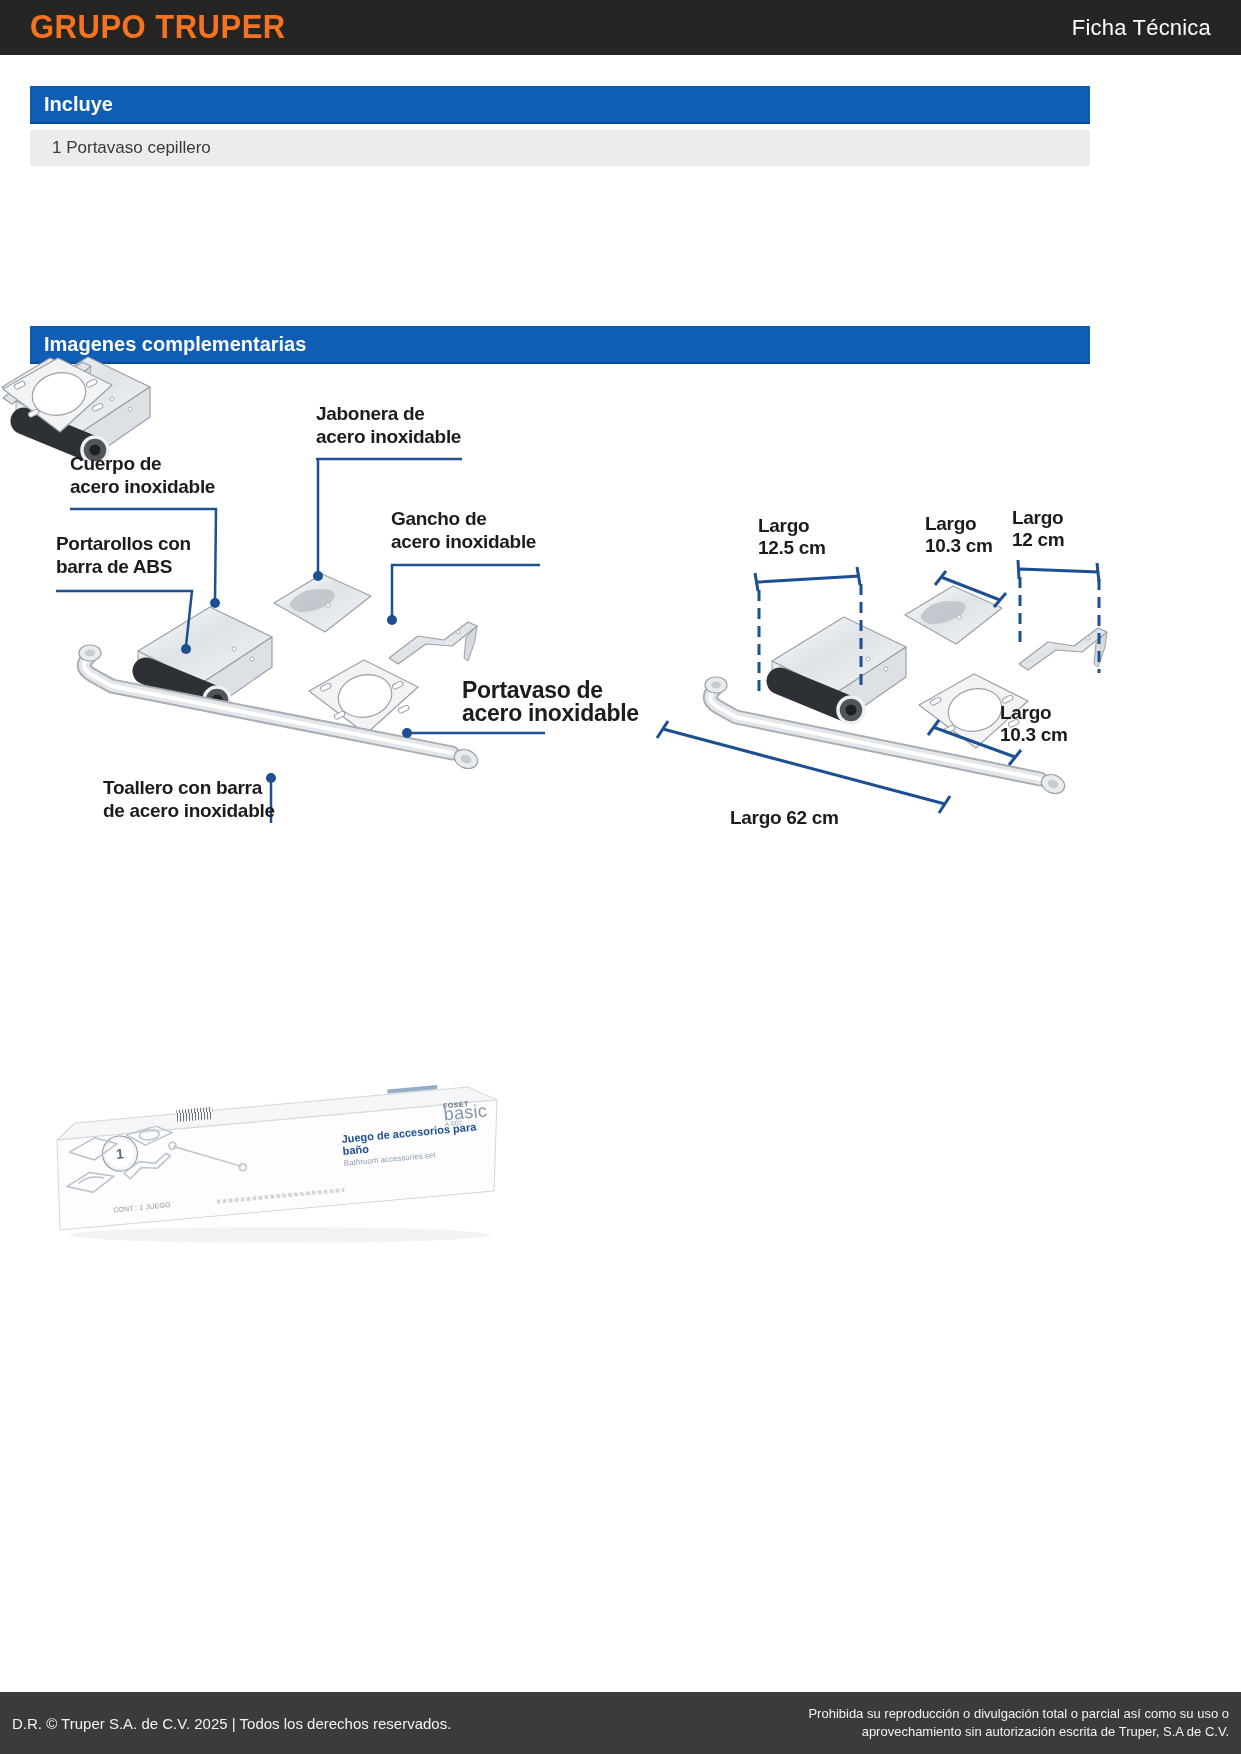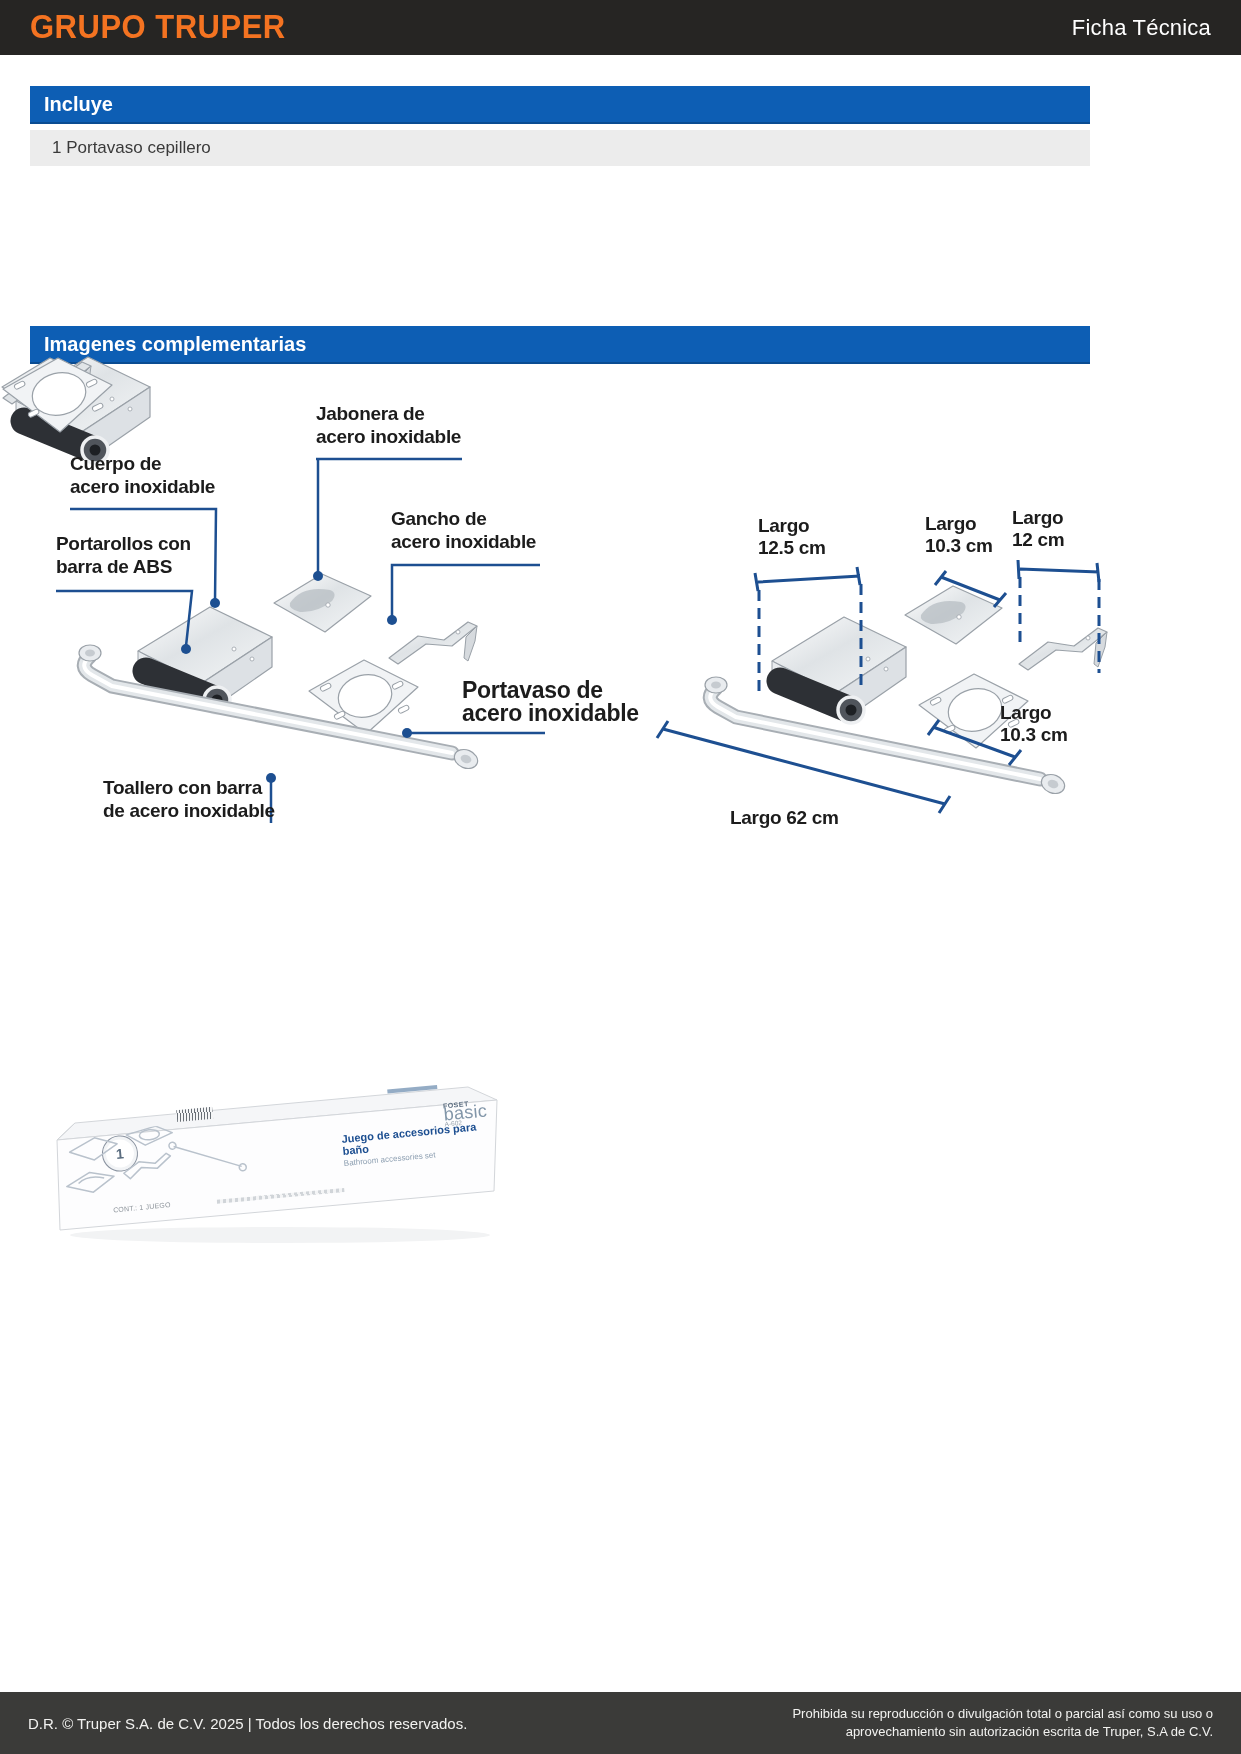--- a/index.html
+++ b/index.html
@@ -50,21 +50,21 @@
   .pkg-brand .model{font-size:6.5px;color:#9aa5af;}
   .fineprint{position:absolute;left:46px;top:76px;font-size:7px;color:#8d949b;letter-spacing:.2px;}
   .blurbar{position:absolute;left:150px;top:79px;width:128px;height:4px;opacity:.45;
            background:repeating-linear-gradient(90deg,#9aa3ab 0 3px,#e8eaec 3px 6px);}
   .barcode{position:absolute;left:118px;top:-14px;width:36px;height:12px;
            background:repeating-linear-gradient(90deg,#6a7077 0 1px,#f5f6f7 1px 3px);}
   .bluetag{position:absolute;left:330px;top:-15px;width:50px;height:4px;background:#5b7fa6;opacity:.65;}
 
   
   .ftr{position:absolute;left:0;top:1692px;width:1241px;height:62px;background:#3b3b39;
-       display:flex;align-items:center;justify-content:space-between;padding:0 28px;box-sizing:border-box;}
+       display:flex;align-items:center;justify-content:space-between;padding:0 12px;box-sizing:border-box;}
   .ftr .left{color:#f2f2f0;font-size:15px;}
   .ftr .right{color:#f2f2f0;font-size:13px;text-align:right;line-height:18px;}
 </style>
 </head>
 <body>
 
 <div class="page">
 
   <div class="hdr">
     <div class="brand">GRUPO TRUPER</div>

